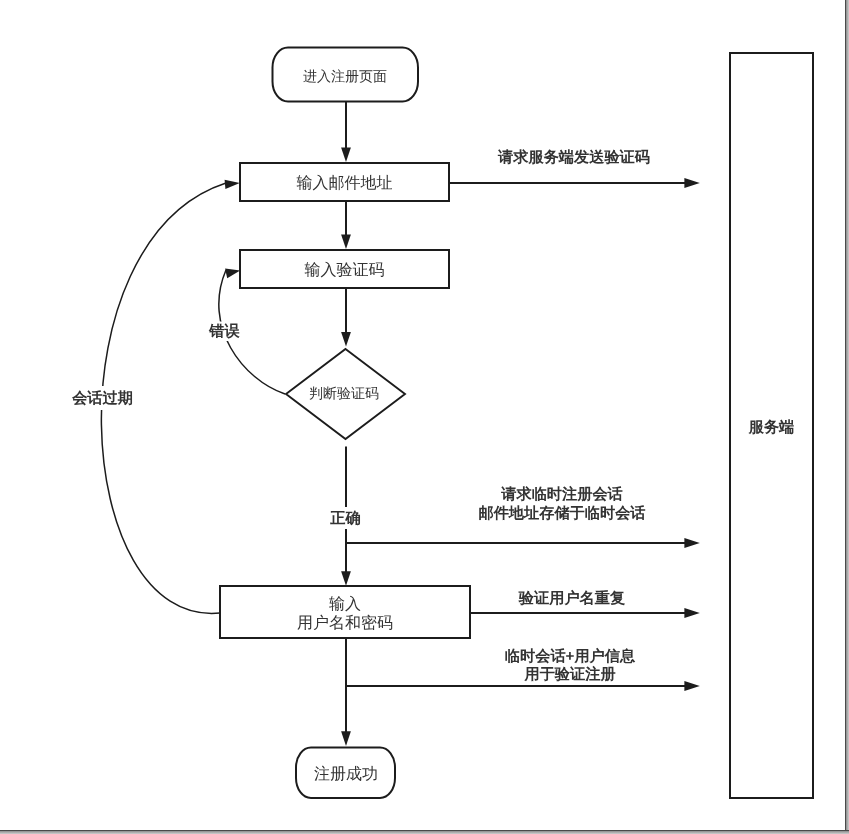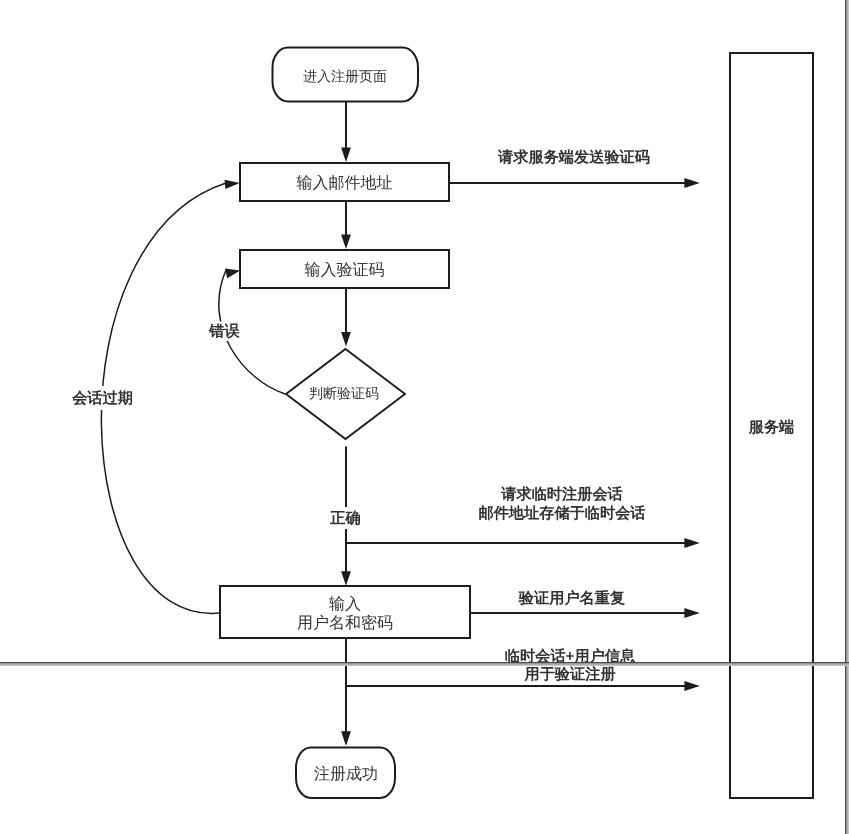--- a/index.html
+++ b/index.html
@@ -1,20 +1,20 @@
 <!DOCTYPE html>
 <html><head>
 <meta charset="utf-8">
 <style>
   html,body{margin:0;padding:0;background:#fff;
     -webkit-font-smoothing:antialiased;-moz-osx-font-smoothing:grayscale;
     text-rendering:geometricPrecision;}
   body{width:849px;height:834px;overflow:hidden;
        font-family:"Liberation Sans",sans-serif;}
-  #canvas{position:relative;width:849px;height:666px;background:#fff;
+  #canvas{position:relative;width:849px;height:834px;background:#fff;
           box-sizing:border-box;will-change:transform;}
   #edge-right{position:absolute;right:3px;top:0;width:1px;height:834px;background:#4a4a4a;}
   #edge-right-shadow{position:absolute;right:0;top:0;width:3px;height:834px;
         background:linear-gradient(to right,#8c8c8c,#cfcfcf);}
   #edge-bottom{position:absolute;left:0;bottom:3px;width:849px;height:1px;background:#4a4a4a;}
   #edge-bottom-shadow{position:absolute;left:0;bottom:0;width:849px;height:3px;
         background:linear-gradient(to bottom,#8c8c8c,#cfcfcf);}
   svg{position:absolute;left:0;top:0;}
   .shp{fill:#fff;stroke:#1c1c1c;stroke-width:2;}
   .ln{fill:none;stroke:#1c1c1c;stroke-width:2;}

